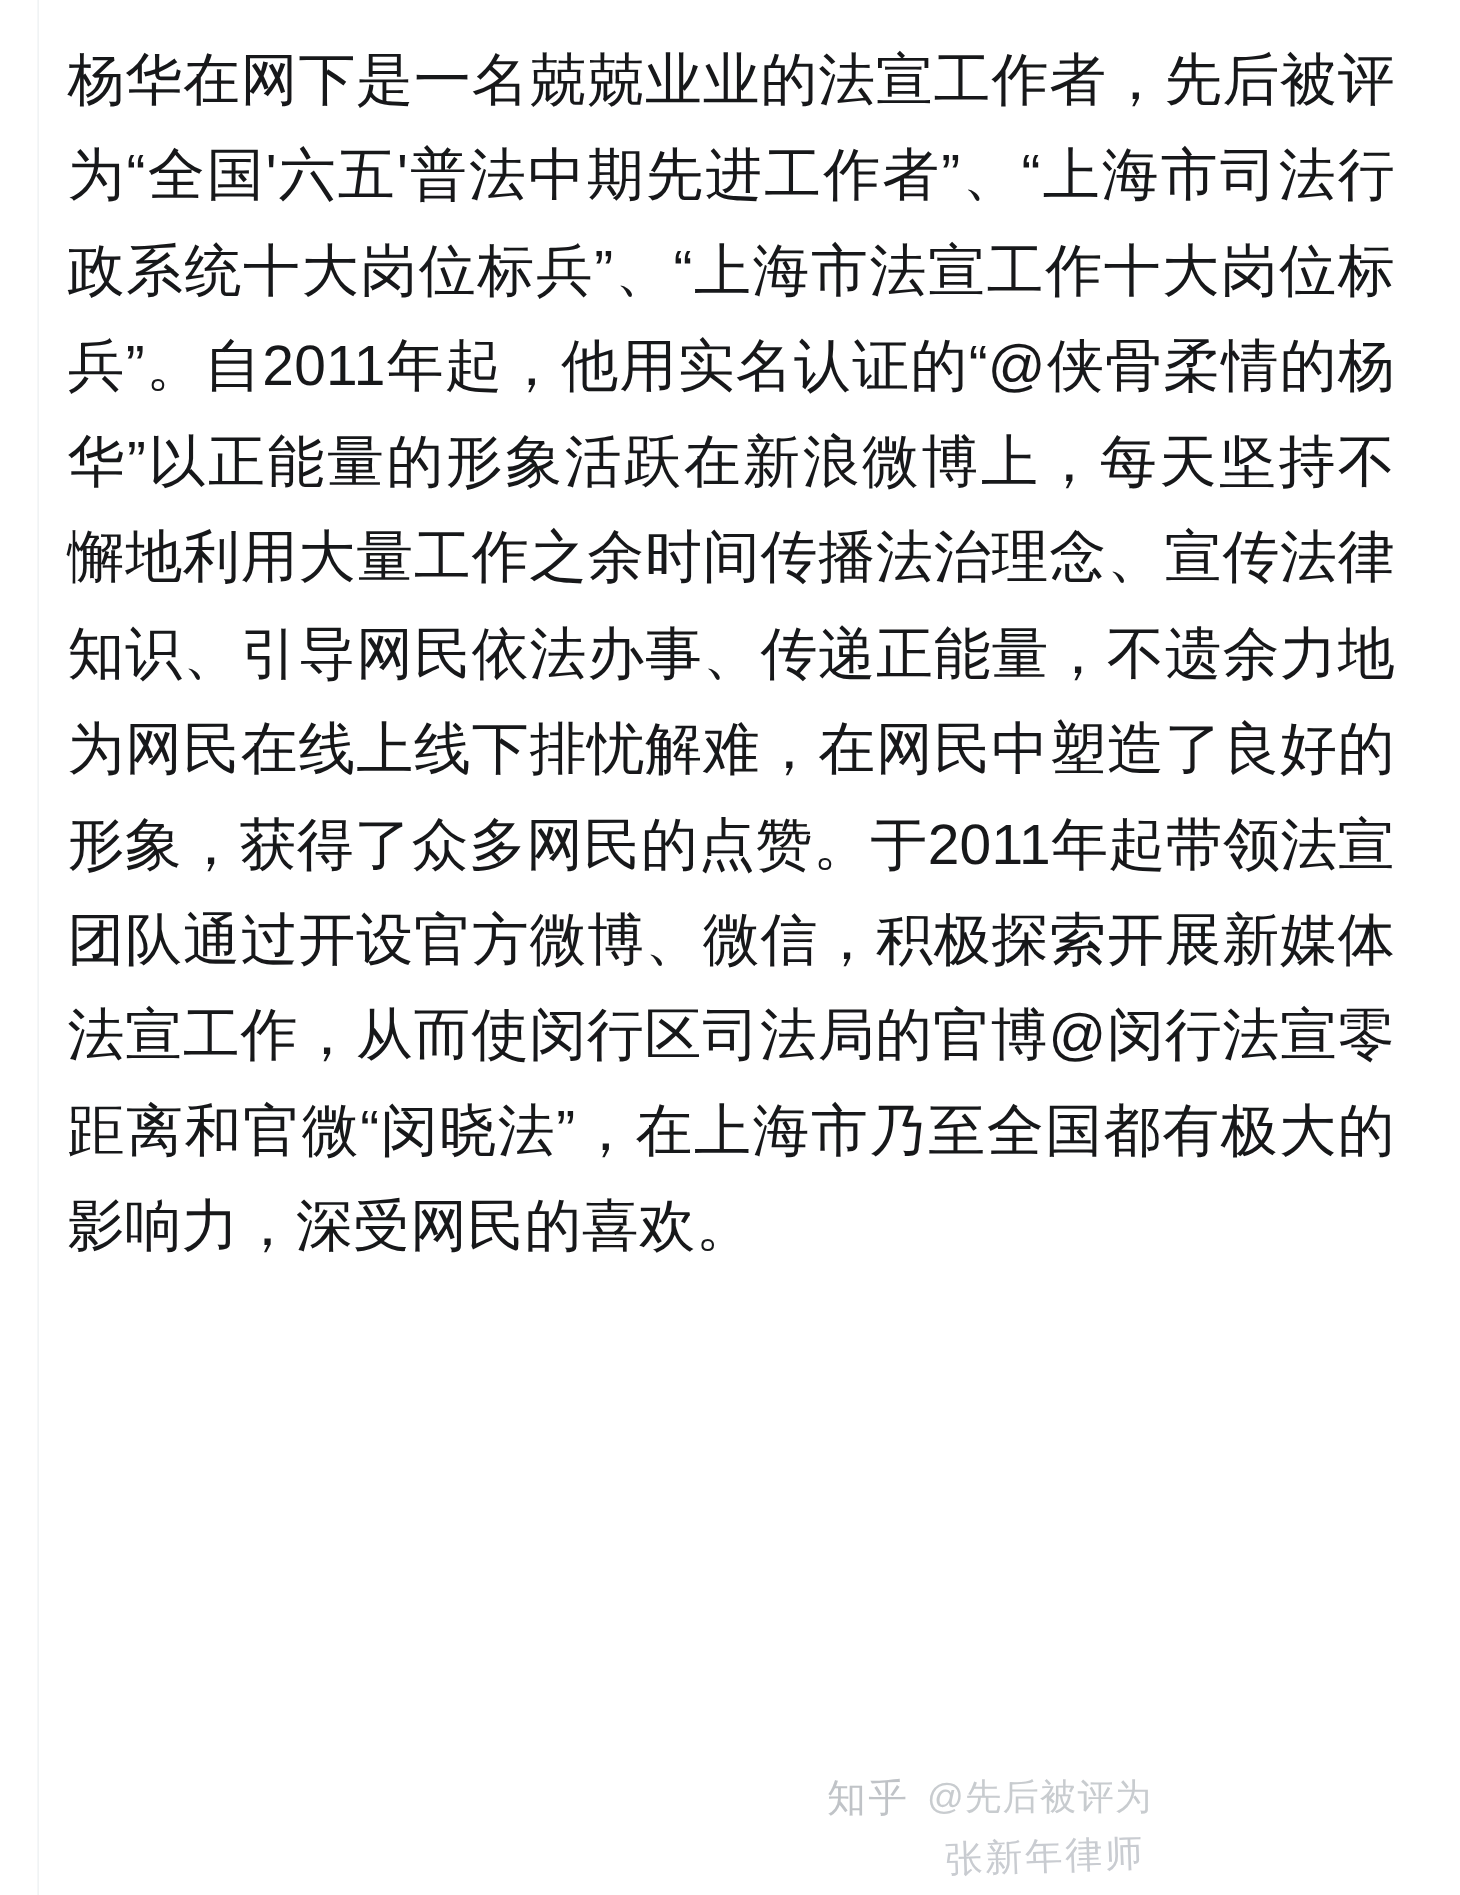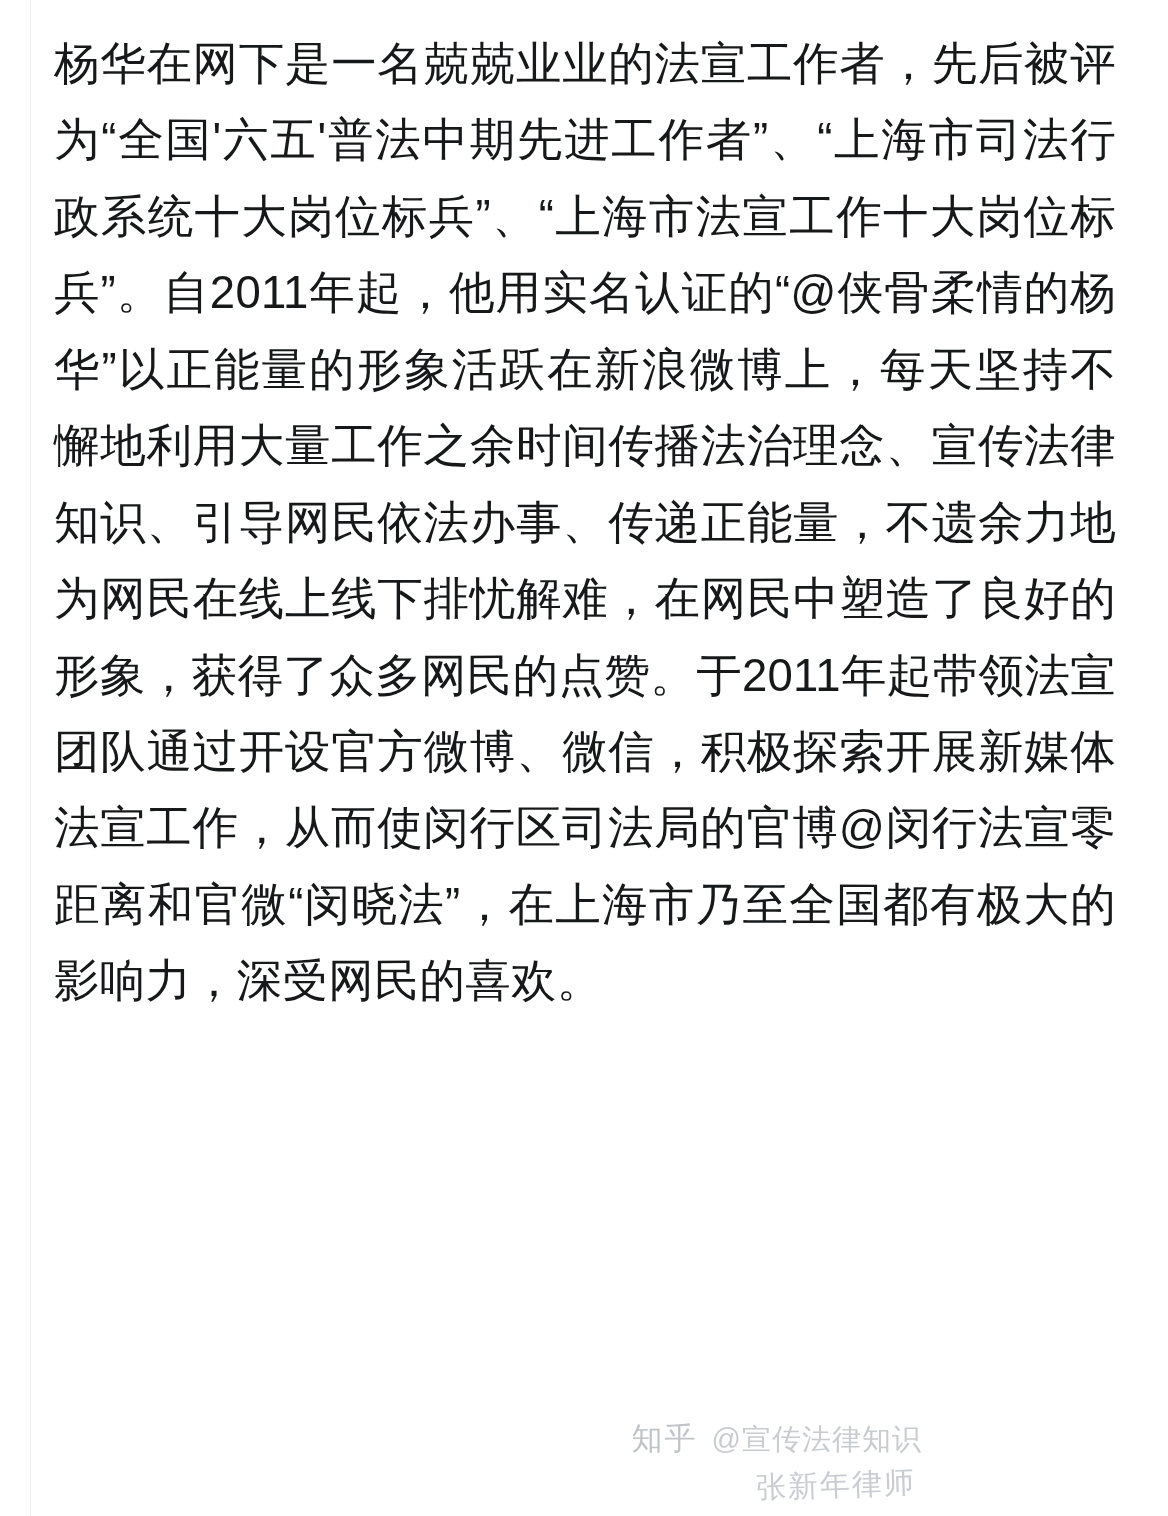--- a/index.html
+++ b/index.html
@@ -57,21 +57,21 @@
     background-repeat: no-repeat;
     background-size: 100% 7px;
     background-position: 0 1.18em;
     padding-bottom: 2px;
   }
   .watermark {
     position: absolute;
     right: 24px;
     bottom: 56px;
     display: flex;
-    align-items: flex-end;
+    align-items: flex-start;
     gap: 14px;
     opacity: 0.62;
   }
   .wm-brand {
     font-family: "Liberation Serif", serif;
     font-size: 31px;
     color: #9aa0a6;
     letter-spacing: 2px;
   }
   .wm-user {
@@ -98,18 +98,18 @@
 <div class="page">
 
   <div class="left-rule"></div>
 
   <div class="article">
     <div class="article-body"><span>杨华在网下是一名兢兢业业的法宣工作者，先后被评为“全国'六五'普法中期先进工作者”、“上海市司法行政系统十大岗位标兵”、“上海市法宣工作十大岗位标兵”。自2011年起，他用实名认证的“</span><span class="hl">@侠骨柔情的杨华</span><span>”以正能量的形象活跃在新浪微博上，每天坚持不懈地利用大量工作之余时间传播法治理念、宣传法律知识、引导网民依法办事、传递正能量，不遗余力地为网民在线上线下排忧解难，在网民中塑造了良好的形象，获得了众多网民的点赞。于2011年起带领法宣团队通过开设官方微博、微信，积极探索开展新媒体法宣工作，从而使闵行区司法局的官博@闵行法宣零距离和官微“闵晓法”，在上海市乃至全国都有极大的影响力，深受网民的喜欢。</span></div>
   </div>
 
   <div class="watermark">
     <span class="wm-brand">知乎</span>
-    <span class="wm-user">@宣传法律知识</span>
+    <span class="wm-user">@先后被评为</span>
   </div>
 
   <div class="stamp">张新年律师</div>
 
 </div>
 
 </body></html>

